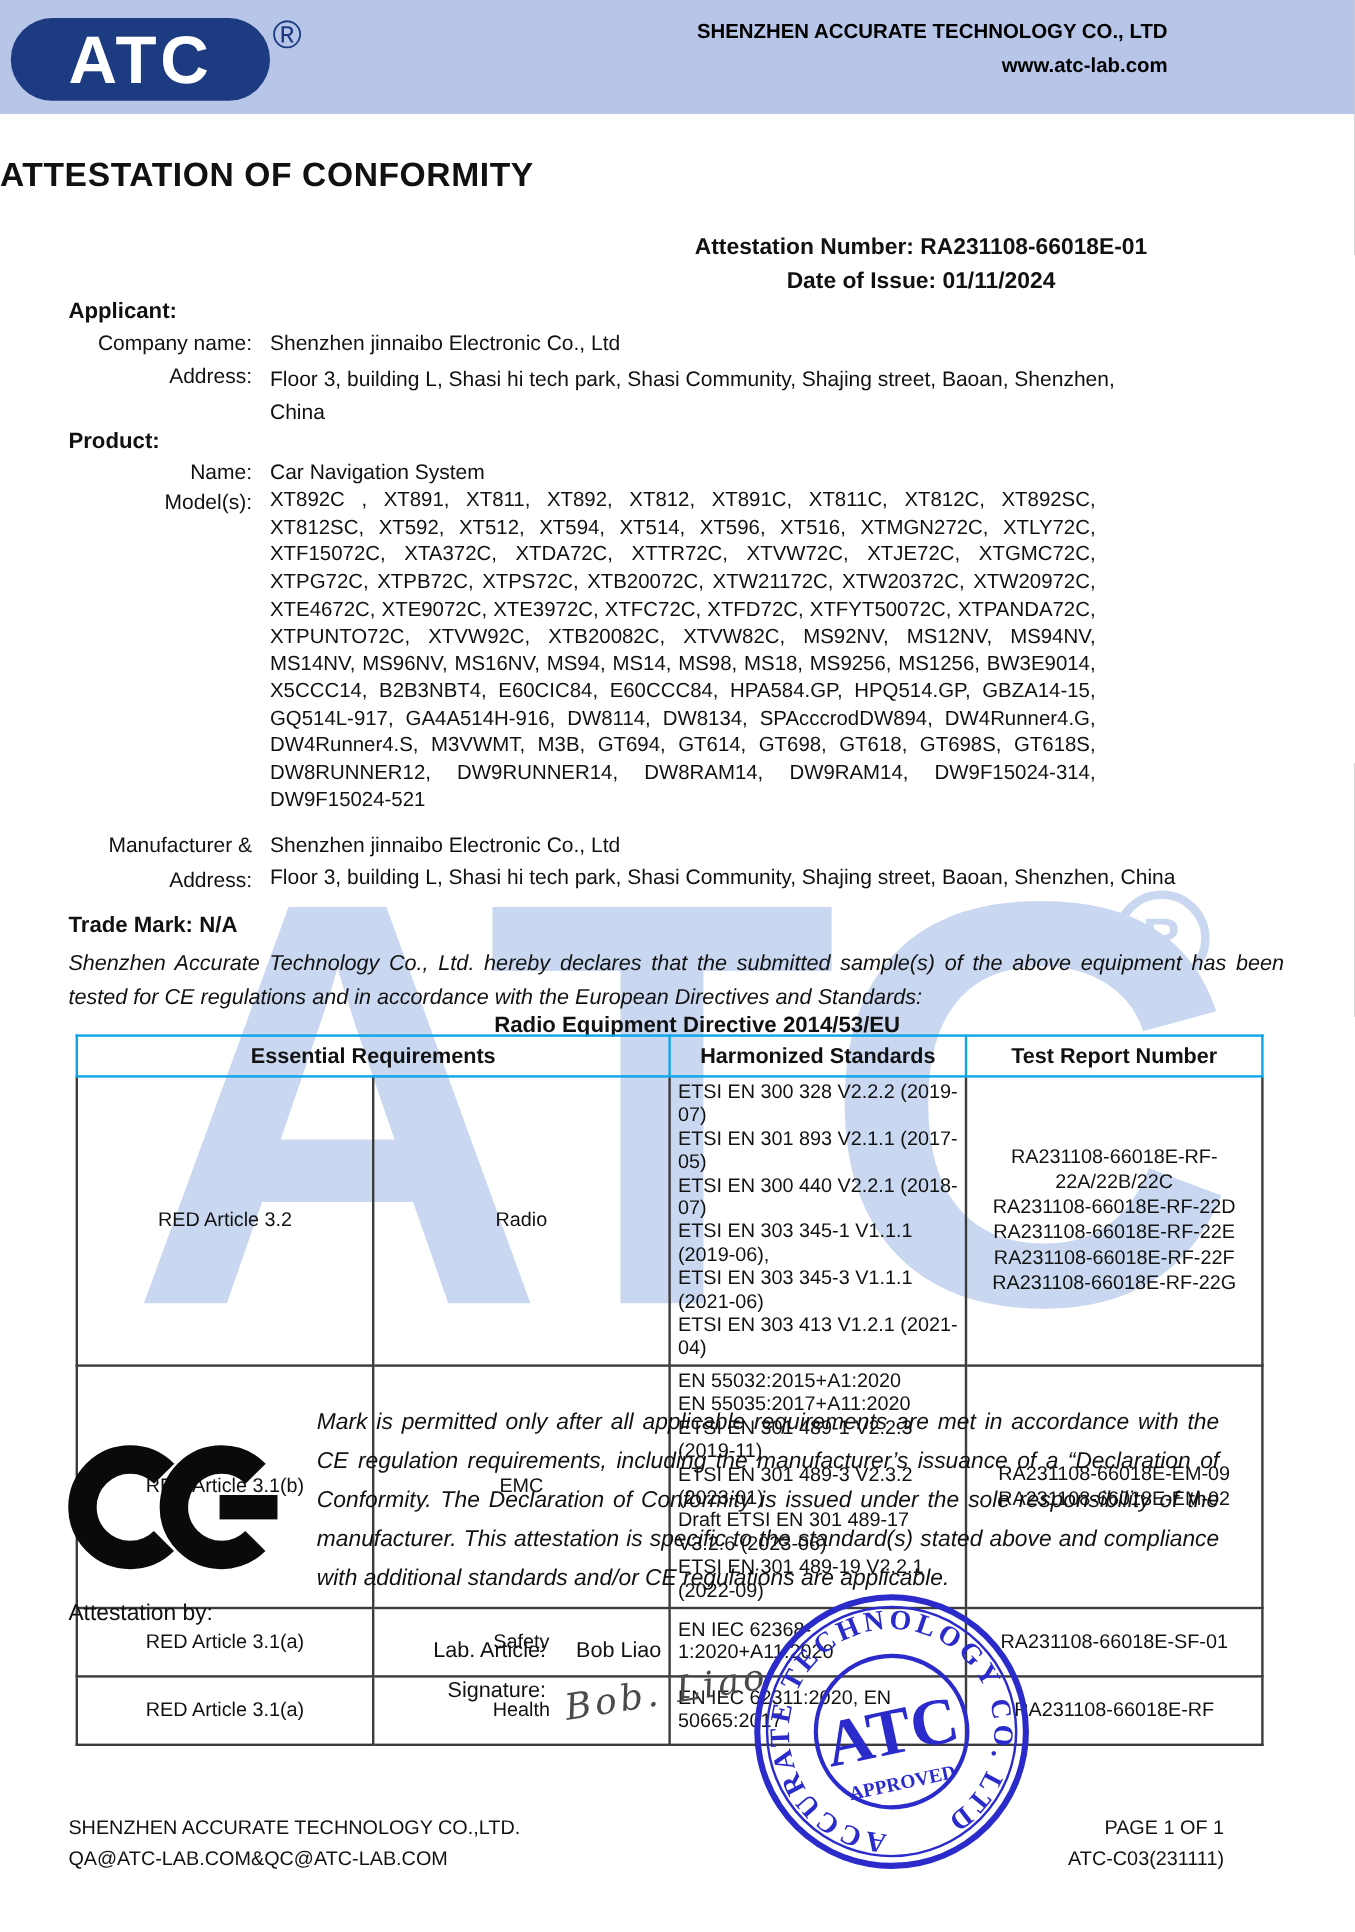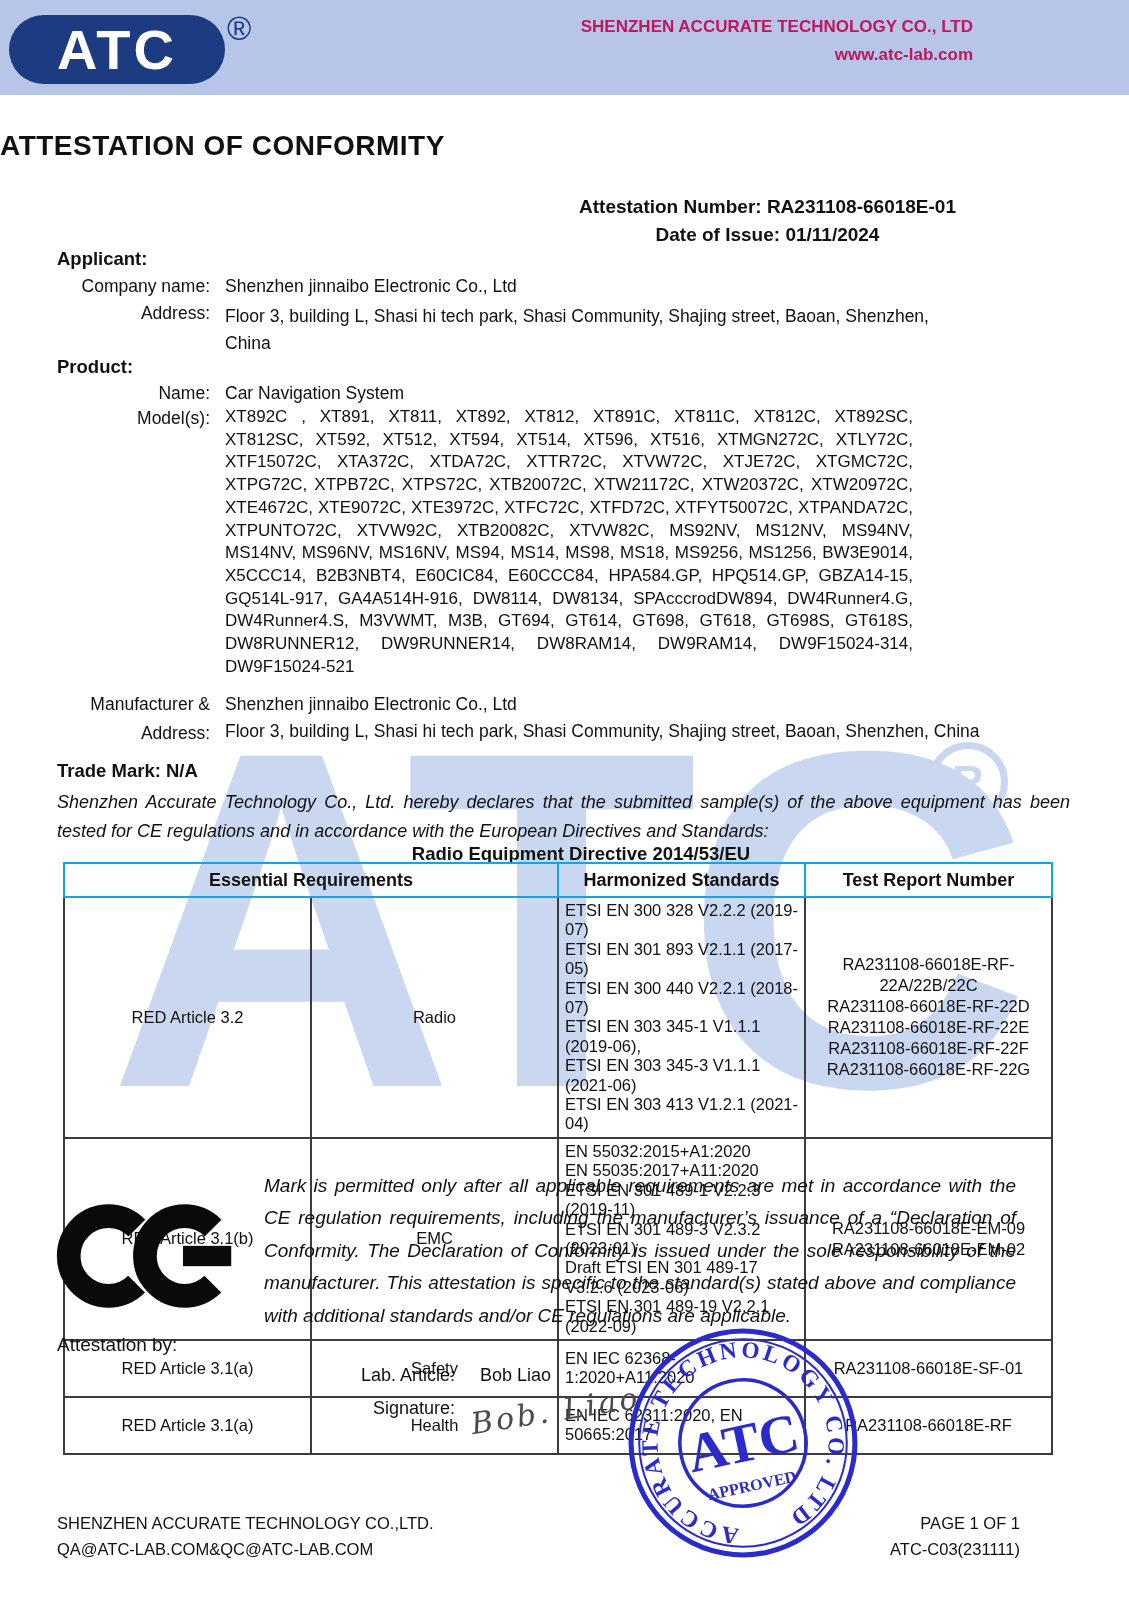--- a/index.html
+++ b/index.html
@@ -10,21 +10,21 @@
              font-weight:bold;letter-spacing:-14px;color:#c9d7f0;z-index:0;user-select:none;}
   .watermark-r{position:absolute;left:928px;top:742px;width:66px;height:66px;border:7px solid #c9d7f0;
                border-radius:50%;color:#c9d7f0;font-size:44px;font-weight:bold;display:flex;
                align-items:center;justify-content:center;z-index:0;}
   
   .banner{position:absolute;left:0;top:0;width:1129px;height:95px;background:#b7c5e9;z-index:1;}
   .logo-pill{position:absolute;left:9px;top:15px;width:216px;height:69px;background:#1c3b80;
              border-radius:36px;display:flex;align-items:center;justify-content:center;}
   .logo-text{color:#ffffff;font-size:56px;font-weight:bold;letter-spacing:3px;line-height:1;}
   .logo-reg{position:absolute;left:227px;top:10px;font-size:33px;color:#1c3b80;font-weight:normal;}
-  .banner-right{position:absolute;right:156px;top:13px;text-align:right;color:#be185d;
+  .banner-right{position:absolute;right:156px;top:13px;text-align:right;color:#000000;
                 font-weight:bold;font-size:17px;line-height:28px;}
   
   .doc-title{position:absolute;left:0;top:130px;width:1090px;text-align:left;font-size:28px;
              font-weight:bold;letter-spacing:0.5px;z-index:1;}
   .att-block{position:absolute;left:405px;top:193px;width:725px;text-align:center;font-size:19px;
              font-weight:bold;line-height:28px;z-index:1;}
   .sec-label{position:absolute;left:57px;font-size:18.5px;font-weight:bold;z-index:1;}
   .f-label{position:absolute;left:57px;width:153px;text-align:right;font-size:17.5px;z-index:1;}
   .f-value{position:absolute;left:225px;font-size:17.5px;z-index:1;}
   .models-val{width:688px;text-align:justify;line-height:22.7px;font-size:17px;}

